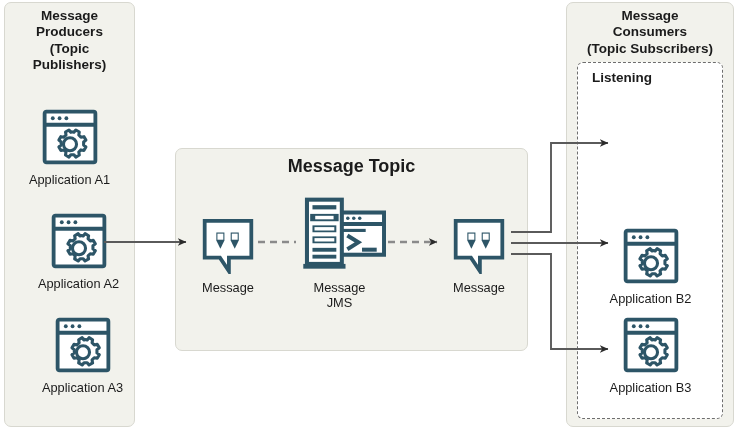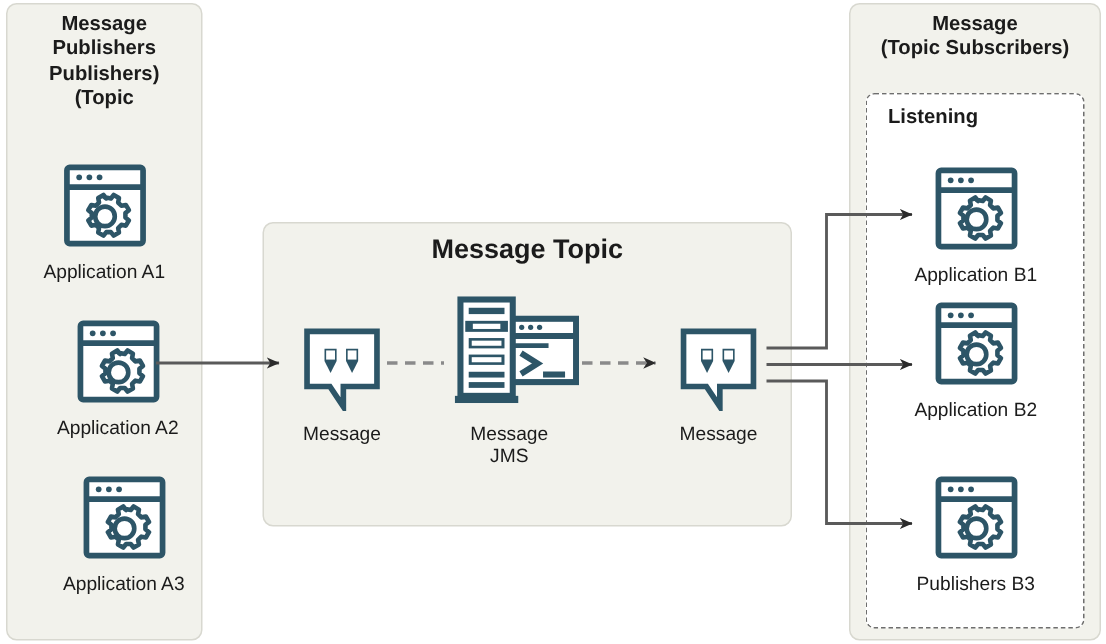--- a/index.html
+++ b/index.html
@@ -65,23 +65,23 @@
   #wires { position: absolute; inset: 0; pointer-events: none; }
 </style>
 </head>
 <body>
 
 <div class="stage">
 
   <div class="panel" id="producers-panel"></div>
   <div class="panel-title" id="producers-title">
     <div>Message</div>
-    <div>Publishers</div>
+    <div>Producers</div>
+    <div>(Topic</div>
     <div>Publishers)</div>
-    <div>(Topic</div>
   </div>
 
   <div class="node" id="app-a1" style="left:6px; top:108px; width:127px;">
     <span class="icon-wrap">
       <svg width="58" height="58" viewBox="0 0 64 64">
         <rect x="4" y="4" width="56" height="56" rx="2" fill="#ffffff" stroke="#2d5567" stroke-width="4.2"></rect>
         <line x1="4" y1="18.5" x2="60" y2="18.5" stroke="#2d5567" stroke-width="4.2"></line>
         <circle cx="13" cy="11.3" r="2.1" fill="#2d5567"></circle>
         <circle cx="20.5" cy="11.3" r="2.1" fill="#2d5567"></circle>
         <circle cx="28" cy="11.3" r="2.1" fill="#2d5567"></circle>
@@ -179,41 +179,28 @@
         <path d="M17.2 17.2 h6.6 v6.8 h-6.6 z" fill="#ffffff"></path>
         <path d="M33.2 17.2 h6.6 v6.8 h-6.6 z" fill="#ffffff"></path>
       </svg>
     </span>
     <div class="caption">Message</div>
   </div>
 
   <div class="panel" id="consumers-panel"></div>
   <div class="panel-title" id="consumers-title">
     <div>Message</div>
+    <div>Consumers</div>
     <div>(Topic Subscribers)</div>
   </div>
   <div id="listening-box"></div>
   <div class="panel-title" id="listening-title">Listening</div>
 
-  <div class="node" id="app-b1" style="left:587px; top:110px; width:127px;">
-    <span class="icon-wrap">
-      <svg width="58" height="58" viewBox="0 0 64 64">
-        <rect x="4" y="4" width="56" height="56" rx="2" fill="#ffffff" stroke="#2d5567" stroke-width="4.2"></rect>
-        <line x1="4" y1="18.5" x2="60" y2="18.5" stroke="#2d5567" stroke-width="4.2"></line>
-        <circle cx="13" cy="11.3" r="2.1" fill="#2d5567"></circle>
-        <circle cx="20.5" cy="11.3" r="2.1" fill="#2d5567"></circle>
-        <circle cx="28" cy="11.3" r="2.1" fill="#2d5567"></circle>
-        <path d="M32 25.5 l4.6 1.0 2.1 -2.6 3.9 2.3 -0.6 3.3 2.4 2.4 3.3 -0.6 2.3 3.9 -2.6 2.1 0 3.4 2.6 2.1 -2.3 3.9 -3.3 -0.6 -2.4 2.4 0.6 3.3 -3.9 2.3 -2.1 -2.6 -3.4 0 -2.1 2.6 -3.9 -2.3 0.6 -3.3 -2.4 -2.4 -3.3 0.6 -2.3 -3.9 2.6 -2.1 0 -3.4 -2.6 -2.1 2.3 -3.9 3.3 0.6 2.4 -2.4 -0.6 -3.3 3.9 -2.3 2.1 2.6 z" fill="none" stroke="#2d5567" stroke-width="3.4" stroke-linejoin="round"></path>
-        <circle cx="32" cy="40" r="7.2" fill="none" stroke="#2d5567" stroke-width="3.4"></circle>
-      </svg>
-    </span>
-    <div class="caption">Application B1</div>
-  </div>
-
-  <div class="node" id="app-b2" style="left:587px; top:200px; width:127px;">
+
+  <div class="node" id="app-b2" style="left:587px; top:227px; width:127px;">
     <span class="icon-wrap">
       <svg width="58" height="58" viewBox="0 0 64 64">
         <rect x="4" y="4" width="56" height="56" rx="2" fill="#ffffff" stroke="#2d5567" stroke-width="4.2"></rect>
         <line x1="4" y1="18.5" x2="60" y2="18.5" stroke="#2d5567" stroke-width="4.2"></line>
         <circle cx="13" cy="11.3" r="2.1" fill="#2d5567"></circle>
         <circle cx="20.5" cy="11.3" r="2.1" fill="#2d5567"></circle>
         <circle cx="28" cy="11.3" r="2.1" fill="#2d5567"></circle>
         <path d="M32 25.5 l4.6 1.0 2.1 -2.6 3.9 2.3 -0.6 3.3 2.4 2.4 3.3 -0.6 2.3 3.9 -2.6 2.1 0 3.4 2.6 2.1 -2.3 3.9 -3.3 -0.6 -2.4 2.4 0.6 3.3 -3.9 2.3 -2.1 -2.6 -3.4 0 -2.1 2.6 -3.9 -2.3 0.6 -3.3 -2.4 -2.4 -3.3 0.6 -2.3 -3.9 2.6 -2.1 0 -3.4 -2.6 -2.1 2.3 -3.9 3.3 0.6 2.4 -2.4 -0.6 -3.3 3.9 -2.3 2.1 2.6 z" fill="none" stroke="#2d5567" stroke-width="3.4" stroke-linejoin="round"></path>
         <circle cx="32" cy="40" r="7.2" fill="none" stroke="#2d5567" stroke-width="3.4"></circle>
       </svg>
@@ -226,21 +213,21 @@
       <svg width="58" height="58" viewBox="0 0 64 64">
         <rect x="4" y="4" width="56" height="56" rx="2" fill="#ffffff" stroke="#2d5567" stroke-width="4.2"></rect>
         <line x1="4" y1="18.5" x2="60" y2="18.5" stroke="#2d5567" stroke-width="4.2"></line>
         <circle cx="13" cy="11.3" r="2.1" fill="#2d5567"></circle>
         <circle cx="20.5" cy="11.3" r="2.1" fill="#2d5567"></circle>
         <circle cx="28" cy="11.3" r="2.1" fill="#2d5567"></circle>
         <path d="M32 25.5 l4.6 1.0 2.1 -2.6 3.9 2.3 -0.6 3.3 2.4 2.4 3.3 -0.6 2.3 3.9 -2.6 2.1 0 3.4 2.6 2.1 -2.3 3.9 -3.3 -0.6 -2.4 2.4 0.6 3.3 -3.9 2.3 -2.1 -2.6 -3.4 0 -2.1 2.6 -3.9 -2.3 0.6 -3.3 -2.4 -2.4 -3.3 0.6 -2.3 -3.9 2.6 -2.1 0 -3.4 -2.6 -2.1 2.3 -3.9 3.3 0.6 2.4 -2.4 -0.6 -3.3 3.9 -2.3 2.1 2.6 z" fill="none" stroke="#2d5567" stroke-width="3.4" stroke-linejoin="round"></path>
         <circle cx="32" cy="40" r="7.2" fill="none" stroke="#2d5567" stroke-width="3.4"></circle>
       </svg>
     </span>
-    <div class="caption">Publishers B3</div>
+    <div class="caption">Application B3</div>
   </div>
 
   <svg id="wires" width="737" height="429">
     <defs>
       <marker id="arw" markerWidth="9" markerHeight="9" refX="8.2" refY="4.5" orient="auto" markerUnits="userSpaceOnUse">
         <path d="M0,0.7 L8.6,4.5 L0,8.3 L2.4,4.5 Z" fill="#2b2b2b"></path>
       </marker>
       <marker id="arwd" markerWidth="9" markerHeight="9" refX="8.2" refY="4.5" orient="auto" markerUnits="userSpaceOnUse">
         <path d="M0,0.7 L8.6,4.5 L0,8.3 L2.4,4.5 Z" fill="#2b2b2b"></path>
       </marker>

